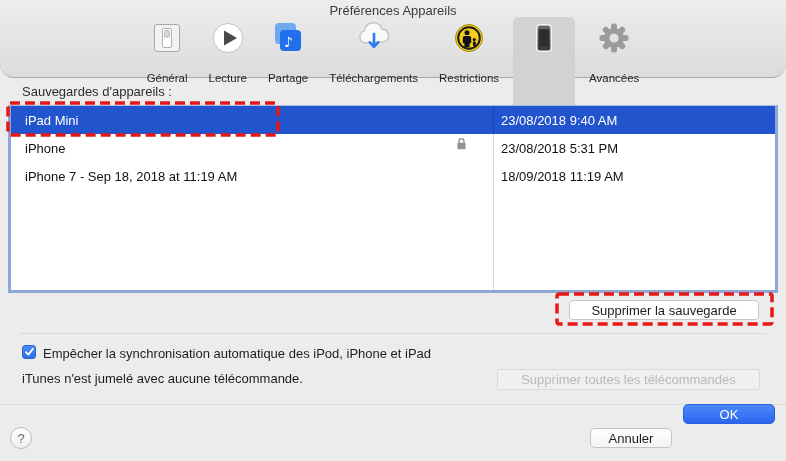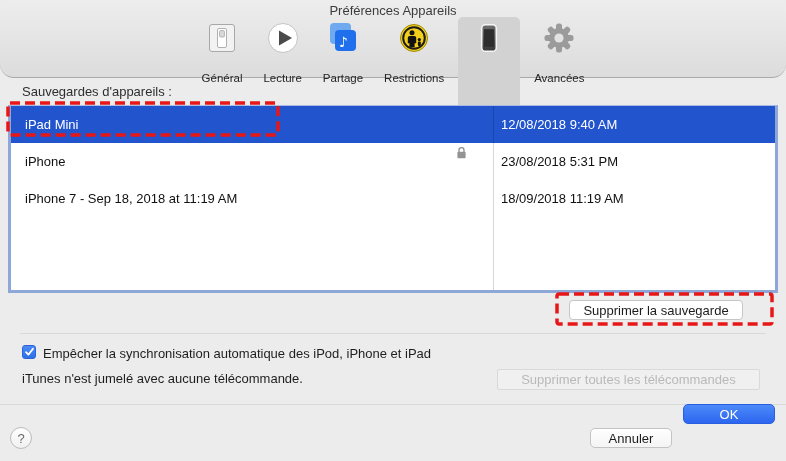--- a/index.html
+++ b/index.html
@@ -40,38 +40,38 @@
     background:#fff;
     border-style:solid; border-width:1px 3px 3px 3px;
     border-color:#a9bbе2 #8da7d9 #8da7d9 #8da7d9;
     border-color:#a9bbe2 #8da7d9 #8da7d9 #8da7d9;
   }
   .col-divider {
     position:absolute; left:482px; top:0; bottom:0; width:1px;
     background:rgba(0,0,0,0.16); z-index:3;
   }
   .b-row {
-    position:relative; height:37px; display:flex; align-items:flex-start;
+    position:relative; height:28px; display:flex; align-items:flex-start;
     font-size:13px; color:#111;
   }
   .b-row.selected { background:#2154cd; color:#fff; font-weight:500; }
   .cell-name { width:482px; padding-left:14px; position:relative; height:100%;
     display:flex; align-items:center; }
   .cell-date { flex:1; padding-left:8px; height:100%; display:flex; align-items:center; }
   .lock { position:absolute; right:26px; top:3px; }
   
   .annotation { position:absolute; z-index:9; pointer-events:none; }
   
   .btn {
     position:absolute; font-size:13px; text-align:center;
     border-radius:4px; display:flex; align-items:center; justify-content:center;
     color:#1c1c1c;
   }
   .btn-delete {
-    left:569px; top:300px; width:174px; height:20px;
+    left:569px; top:300px; width:190px; height:20px;
     background:#fff; border:1px solid #c6c6c6;
   }
   .btn-disabled {
     left:497px; top:369px; width:263px; height:21px;
     background:#f0f0f0; border:1px solid #d9d9d9; color:#b9b9b9; border-radius:2px;
   }
   .btn-cancel {
     left:590px; top:428px; width:82px; height:20px;
     background:linear-gradient(#ffffff,#f4f4f4); border:1px solid #c3c3c3; border-radius:5px;
   }
@@ -130,20 +130,29 @@
       <span class="tb-icon">
         <svg width="36" height="34" viewBox="0 0 36 34">
           <rect x="5" y="2" width="21" height="21" rx="4" fill="#6fa9ef"></rect>
           <rect x="10" y="9" width="21" height="21" rx="4" fill="#2070ee"></rect>
           <text x="14" y="25.5" font-size="14" fill="#ffffff" font-family="DejaVu Sans">♪</text>
         </svg>
       </span>
       <span class="tb-label">Partage</span>
     </div>
 
+    <div class="tb-item">
+      <span class="tb-icon">
+        <svg width="40" height="34" viewBox="0 0 40 34">
+          <path d="M12 22 a6.2 6.2 0 0 1 -1.5 -12.2 a9 9 0 0 1 17.6 -1.6 a6.5 6.5 0 0 1 2.6 12.4 z" fill="#fafafa" stroke="#c2c2c2" stroke-width="1.4"></path>
+          <path d="M20 13 v12.5 M15.8 21.3 L20 25.8 L24.2 21.3" fill="none" stroke="#2f7af2" stroke-width="2.6" stroke-linecap="round" stroke-linejoin="round"></path>
+        </svg>
+      </span>
+      <span class="tb-label">Téléchargements</span>
+    </div>
 
 
     <div class="tb-item">
       <span class="tb-icon">
         <svg width="34" height="34" viewBox="0 0 34 34">
           <circle cx="17" cy="17" r="13.5" fill="#f3cf1b" stroke="#a08a06"></circle>
           <circle cx="17" cy="17" r="10.8" fill="none" stroke="#1c1c1c" stroke-width="2"></circle>
           <circle cx="15" cy="11.8" r="2.5" fill="#121212"></circle>
           <path d="M12.6 15 h4.8 a1.8 1.8 0 0 1 1.8 1.8 v5.4 h-1.6 v4 h-5.2 v-4 h-1.6 v-5.4 a1.8 1.8 0 0 1 1.8 -1.8 z" fill="#121212"></path>
           <circle cx="22.3" cy="18.6" r="1.6" fill="#121212"></circle>
@@ -188,21 +197,21 @@
   </div>
 </div>
 
 <div class="section-label">Sauvegardes d'appareils :</div>
 
 <div class="backup-table">
   <div class="col-divider"></div>
 
   <div class="b-row selected">
     <div class="cell-name">iPad Mini</div>
-    <div class="cell-date">12/08/2018 9:40 AM</div>
+    <div class="cell-date">23/08/2018 9:40 AM</div>
   </div>
 
   <div class="b-row">
     <div class="cell-name">
       <span>iPhone</span>
       <span class="lock">
         <svg width="11" height="13" viewBox="0 0 11 13">
           <path d="M3 6 V4.2 a2.5 2.5 0 0 1 5 0 V6" fill="none" stroke="#8d8d8d" stroke-width="1.3"></path>
           <rect x="1.4" y="5.8" width="8.2" height="6.4" rx="1" fill="#939393"></rect>
         </svg>

